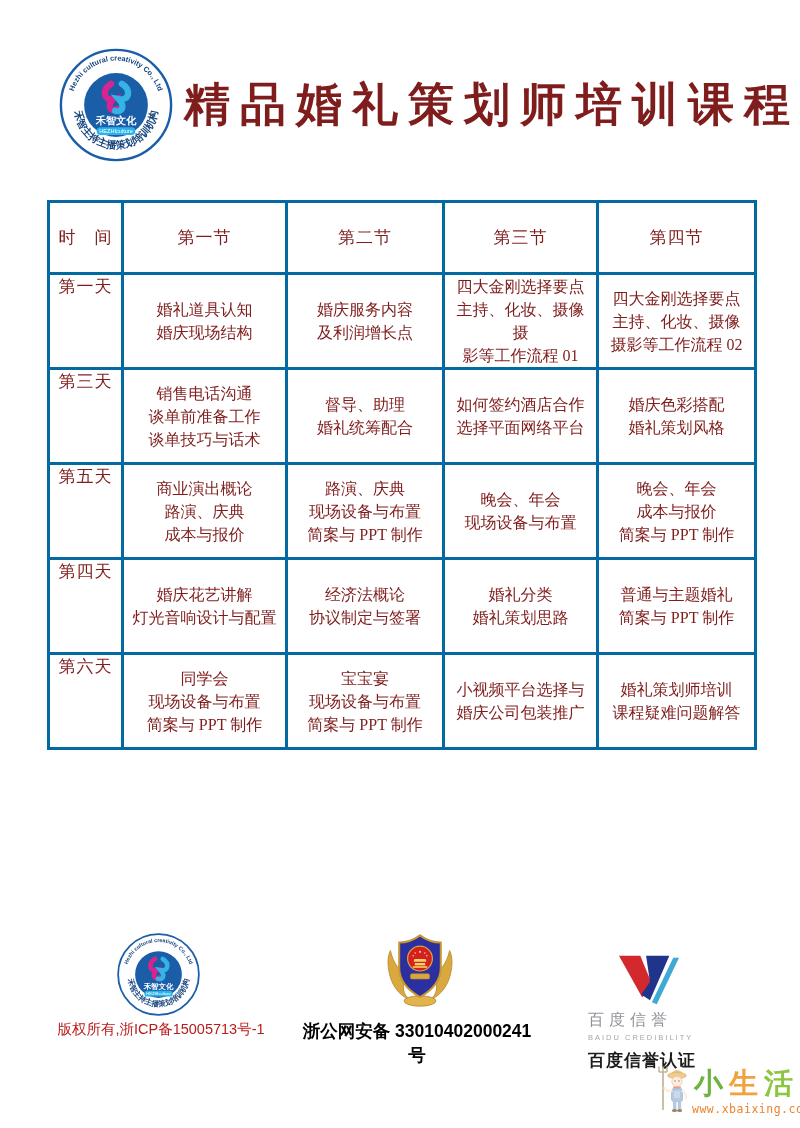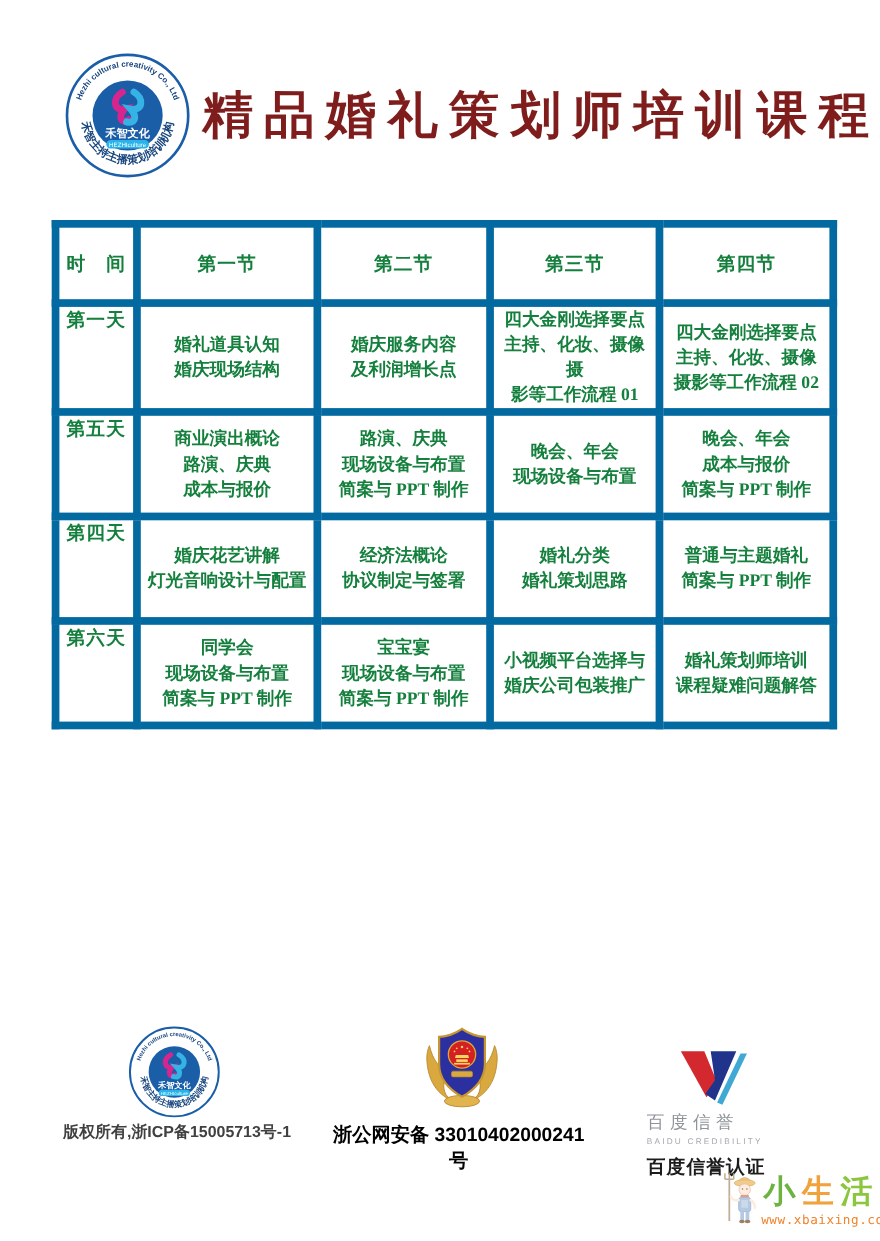--- a/index.html
+++ b/index.html
@@ -13,33 +13,33 @@
     position:absolute;left:184px;top:74px;width:600px;
     font-size:46px;font-weight:bold;letter-spacing:10px;color:#7f1d1d;
     white-space:nowrap;
   }
   
   table.course{
     position:absolute;left:47px;top:200px;width:707px;
     border-collapse:collapse;table-layout:fixed;background:#fff;
   }
   table.course td,table.course th{
-    border:7px solid #0369a1;text-align:center;color:#15803d;
-    font-weight:bold;padding:0 4px;box-sizing:border-box;
+    border:3px solid #0369a1;text-align:center;color:#7f1d1d;
+    font-weight:normal;padding:0 4px;box-sizing:border-box;
   }
   tr.head-row{height:72px;}
   tr.day-row{height:95px;}
   th.col-head{font-size:17px;font-weight:600;letter-spacing:1px;}
   td.day-cell{vertical-align:top;padding-top:21px;font-size:17px;letter-spacing:1px;margin-top:42px;}
   td.course-cell{vertical-align:middle;font-size:16px;line-height:23px;white-space:pre-line;}
   
   .hezhi-logo-bottom{position:absolute;left:116px;top:932px;width:85px;height:85px;}
   .copyright-text{
     position:absolute;left:46px;top:1020px;width:230px;text-align:center;
-    font-family:"Liberation Sans", sans-serif;font-size:14.5px;font-weight:700;color:#404040;
+    font-family:"Liberation Sans", sans-serif;font-size:14.5px;font-weight:400;color:#b91c1c;
   }
   .police-badge{position:absolute;left:384px;top:928px;width:72px;height:82px;}
   .police-record-text{
     position:absolute;left:300px;top:1019px;width:234px;text-align:center;
     font-family:"Liberation Sans", sans-serif;font-size:17.5px;font-weight:bold;color:#000000;
   }
   .baidu-block{position:absolute;left:588px;top:954px;width:122px;text-align:left;}
   .baidu-v{width:62px;height:52px;margin:0 auto;display:block;}
   .baidu-cn{font-family:"Liberation Sans", sans-serif;font-size:16px;color:#8f9399;letter-spacing:5px;margin-top:4px;}
   .baidu-en{font-family:"Liberation Sans", sans-serif;font-size:7.5px;color:#a3a7ad;letter-spacing:2px;margin-top:2px;}
@@ -99,20 +99,32 @@
     <td class="course-cell">婚庆服务内容
 及利润增长点</td>
     <td class="course-cell">四大金刚选择要点
 主持、化妆、摄像摄
 影等工作流程 01</td>
     <td class="course-cell">四大金刚选择要点
 主持、化妆、摄像
 摄影等工作流程 02</td>
   </tr>
   <tr class="day-row">
+    <td class="day-cell">第三天</td>
+    <td class="course-cell">销售电话沟通
+谈单前准备工作
+谈单技巧与话术</td>
+    <td class="course-cell">督导、助理
+婚礼统筹配合</td>
+    <td class="course-cell">如何签约酒店合作
+选择平面网络平台</td>
+    <td class="course-cell">婚庆色彩搭配
+婚礼策划风格</td>
+  </tr>
+  <tr class="day-row">
     <td class="day-cell">第五天</td>
     <td class="course-cell">商业演出概论
 路演、庆典
 成本与报价</td>
     <td class="course-cell">路演、庆典
 现场设备与布置
 简案与 PPT 制作</td>
     <td class="course-cell">晚会、年会
 现场设备与布置</td>
     <td class="course-cell">晚会、年会

